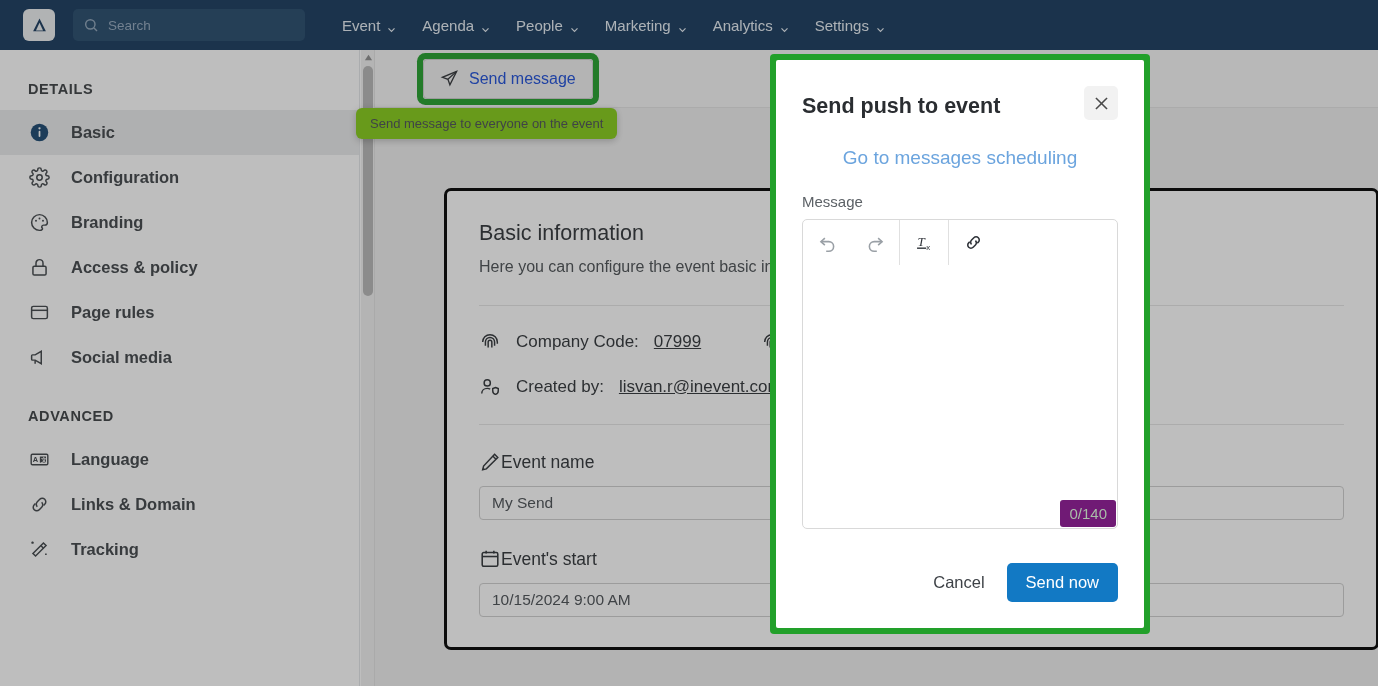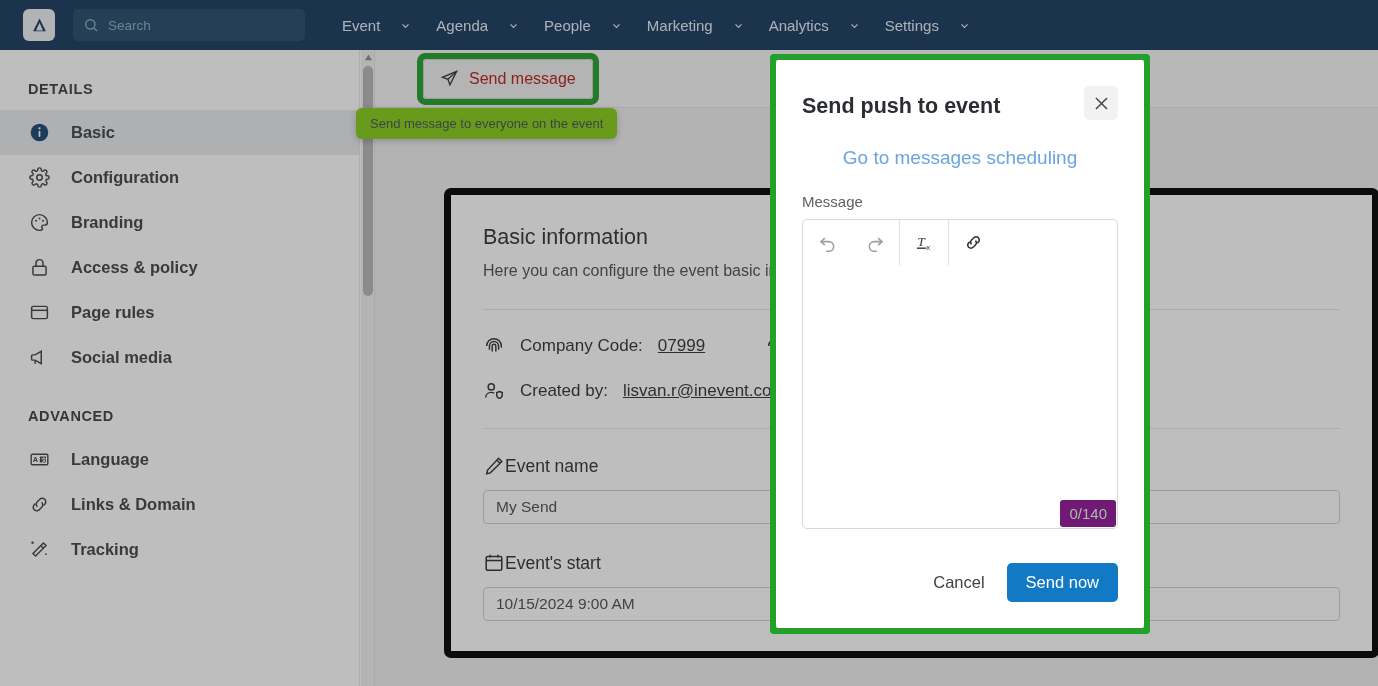--- a/index.html
+++ b/index.html
@@ -33,21 +33,21 @@
   }
   .search-ico { width: 16px; height: 16px; color: #8ea4b8; flex-shrink: 0; }
   .search-input {
     background: transparent; border: none; outline: none;
     color: #c8d6e3; font-size: 13.5px; margin-left: 9px; width: 100%;
     font-family: "Liberation Sans", sans-serif;
   }
   .search-input::placeholder { color: #93a8bd; }
   .navitems { display: flex; align-items: center; margin-left: 24px; }
   .navitem {
-    display: flex; align-items: center; gap: 21px;
+    display: flex; align-items: flex-end; gap: 7px;
     color: #e6edf4; font-size: 15px; padding: 6px 13px; cursor: pointer;
     white-space: nowrap;
   }
   .caret { width: 9px; height: 9px; display:inline-block; }
 
   
   .sidebar {
     position: absolute; top: 50px; left: 0; width: 360px; height: 636px;
     background: #ffffff; border-right: 1px solid #e3e5e8;
     z-index: 2; overflow: hidden;
@@ -83,35 +83,35 @@
   }
   .toolbar-row {
     position: absolute; top: 0; left: 14px; width: 1003px; height: 58px;
     background: #f7f7f7; border-bottom: 1px solid #e4e4e4;
     display: flex; align-items: center; padding-left: 48px;
   }
   .send-msg-btn {
     display: flex; align-items: center; gap: 10px;
     height: 40px; padding: 0 16px;
     background: #f1f1f1; border: 1px solid #cfcfcf; border-radius: 4px;
-    font-size: 16px; color: #b91c1c; cursor: pointer;
+    font-size: 16px; color: #1d4ed8; cursor: pointer;
   }
   .hl-green { box-shadow: 0 0 0 6px #22a02a; border-radius: 3px; }
   .tooltip {
     position: absolute; left: 356px; top: 108px;
     background: #84cc16; border-radius: 6px;
     box-shadow: 0 2px 7px rgba(0,0,0,.22);
     padding: 8px 14px; font-size: 13px; color: #4a4f54;
     white-space: nowrap; z-index: 20;
   }
   .content-area { position: absolute; top: 59px; left: 14px; width: 1003px; height: 577px; }
   .card {
     position: absolute; top: 79px; left: 69px; width: 935px;
     background: #ffffff; border-radius: 7px;
-    border: 7px solid #000000;
+    border: 3px solid #000000;
     padding: 30px 32px 30px 32px;
   }
   .card-title { font-size: 21.5px; color: #2f3337; margin-bottom: 12px; }
   .card-sub { font-size: 16px; color: #4b5054; }
   .hr { height: 1px; background: #e5e5e5; margin: 29px 0 25px 0; }
   .meta-row { display: flex; align-items: center; gap: 60px; margin-bottom: 23px; }
   .meta { display: flex; align-items: center; gap: 15px; font-size: 17px; color: #2f3337; }
   .meta .mico { width: 22px; height: 22px; flex-shrink: 0; color:#2f3337;}
   .meta a { color: #2f3337; text-decoration: underline; }
   .hr2 { height: 1px; background: #e5e5e5; margin: 26px 0 26px 0; }

